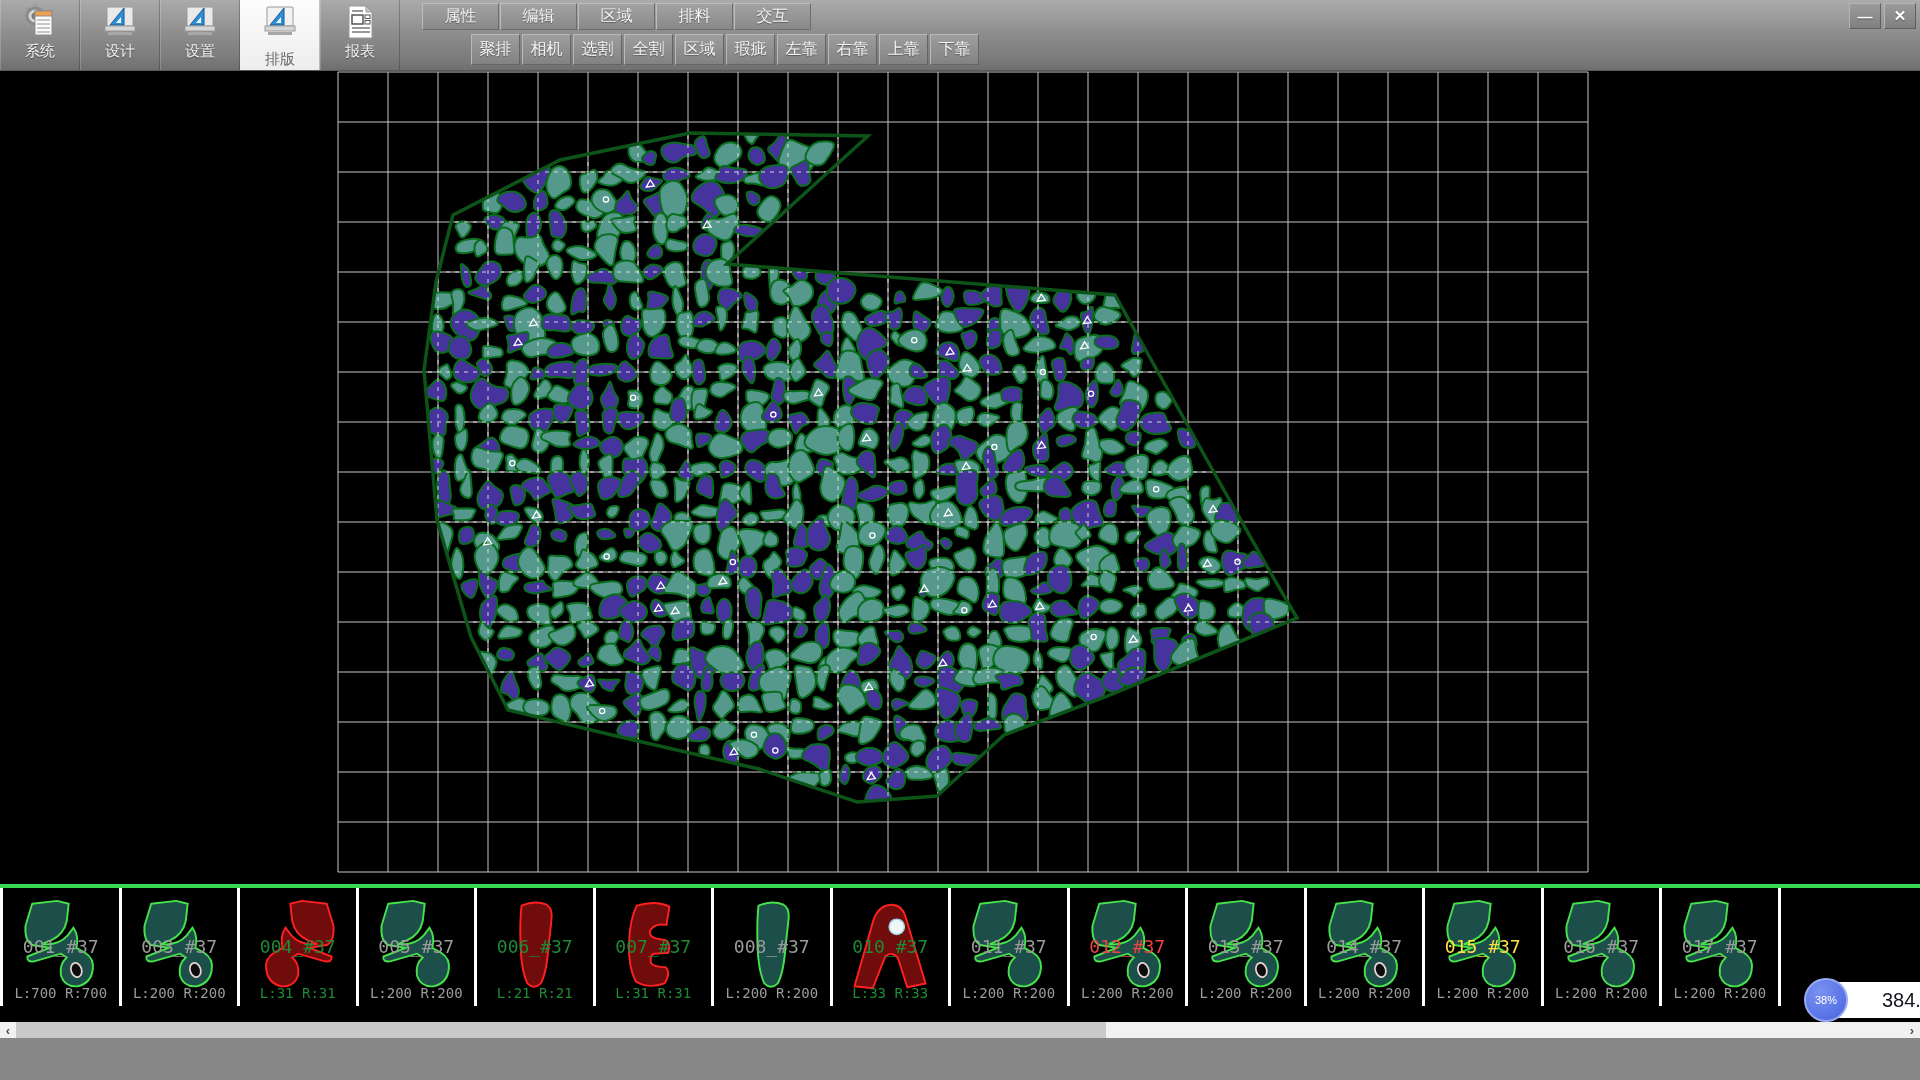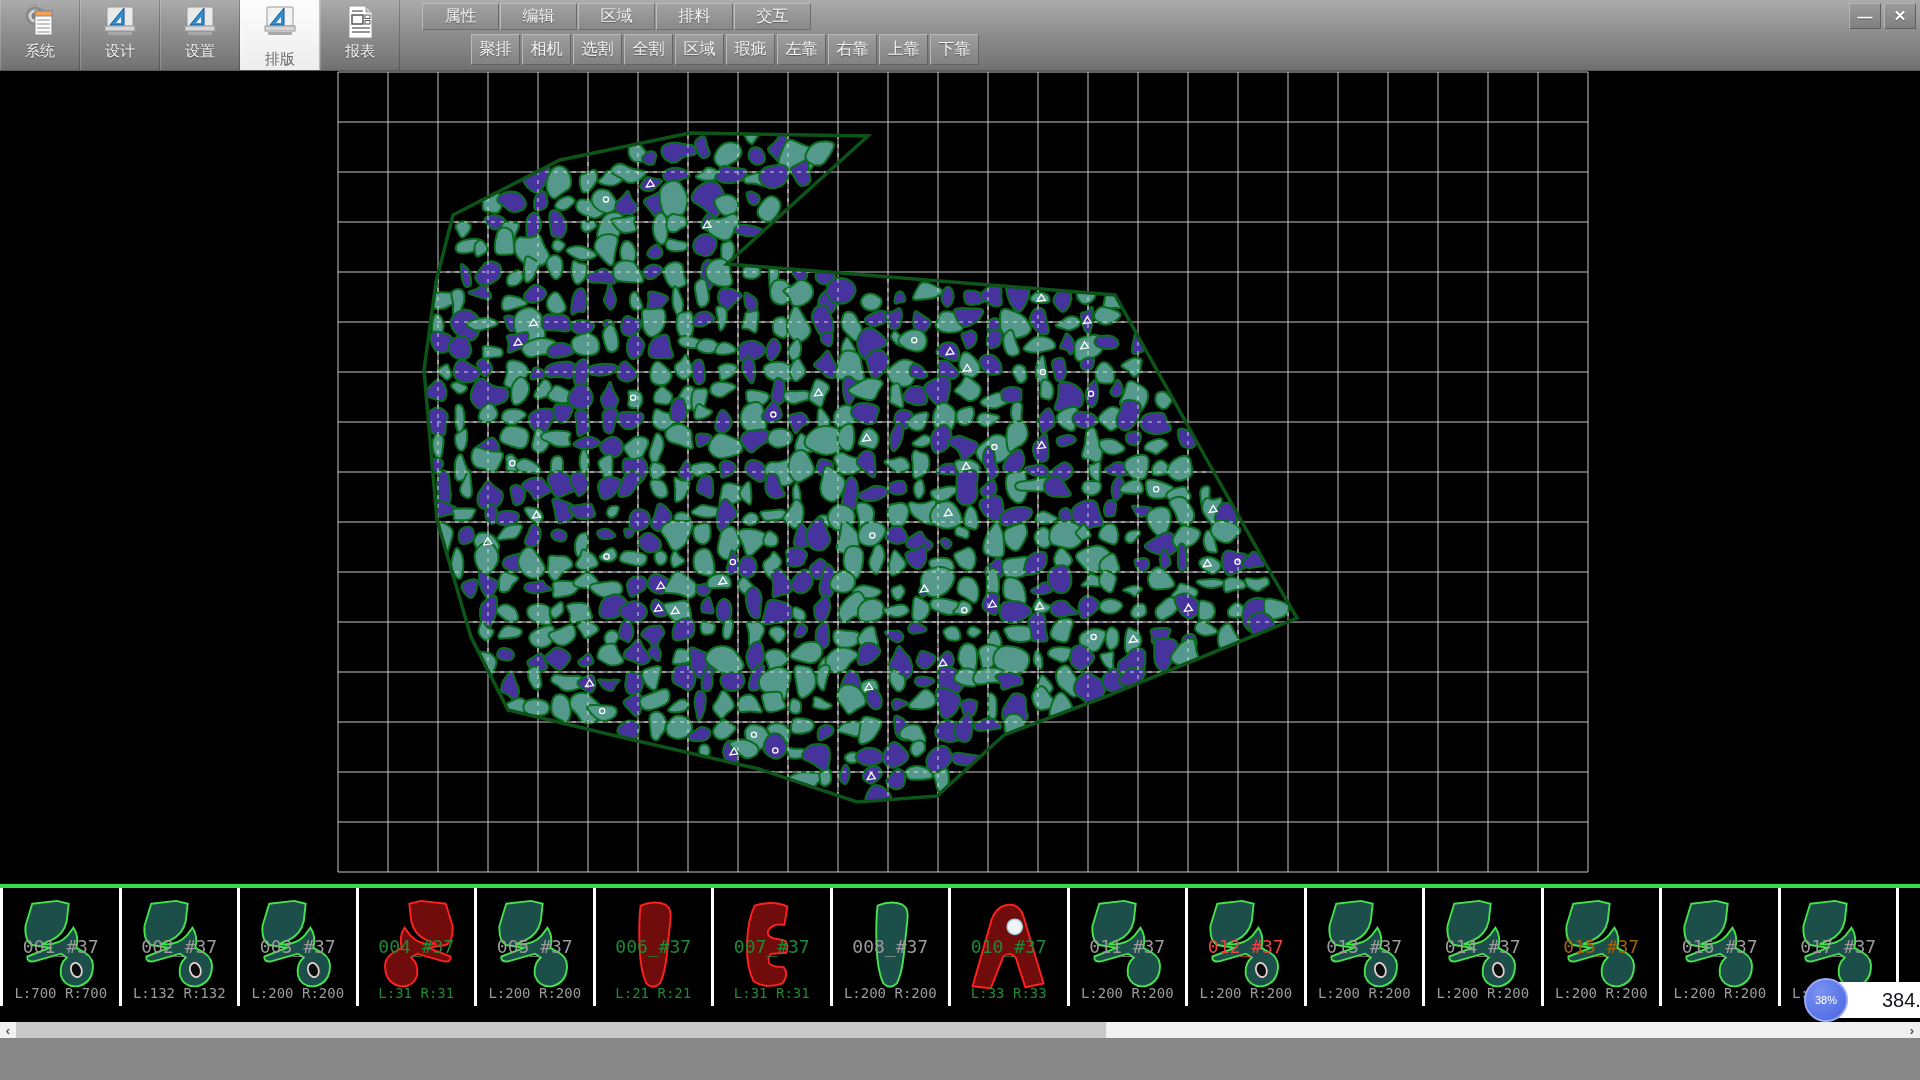--- a/index.html
+++ b/index.html
@@ -1000,30 +1000,20 @@
         <div class="thumb-name" style="color:#9b9b9b">001_#37</div>
         <div class="thumb-info" style="color:#9b9b9b">L:700 R:700</div>
       </div>
       <div class="thumb-cell">
         <svg viewBox="0 0 100 100" preserveAspectRatio="xMidYMid meet">
           <g>
             <path d="M20,6 L46,3 58,6 56,24 Q53,38 40,44 L30,48 Q47,50 57,39 L63,31 Q69,40 66,52 L75,57 Q85,63 83,75 Q81,89 67,92 Q54,93 50,81 Q48,69 56,62 L50,58 22,66 Q14,67 15,61 L38,52 20,49 Q12,45 13,29 Z" fill="#1d4f4a" stroke="#46e14b" stroke-width="2"></path>
           </g>
           <ellipse cx="66" cy="75" rx="5.5" ry="7.5" transform="rotate(-18 66 75)" fill="#0c0c0c" stroke="#e8d2d2" stroke-width="1.8"></ellipse>
         </svg>
-        <div class="thumb-name" style="color:#9b9b9b">002_#37</div>
-        <div class="thumb-info" style="color:#9b9b9b">L:132 R:132</div>
-      </div>
-      <div class="thumb-cell">
-        <svg viewBox="0 0 100 100" preserveAspectRatio="xMidYMid meet">
-          <g>
-            <path d="M20,6 L46,3 58,6 56,24 Q53,38 40,44 L30,48 Q47,50 57,39 L63,31 Q69,40 66,52 L75,57 Q85,63 83,75 Q81,89 67,92 Q54,93 50,81 Q48,69 56,62 L50,58 22,66 Q14,67 15,61 L38,52 20,49 Q12,45 13,29 Z" fill="#1d4f4a" stroke="#46e14b" stroke-width="2"></path>
-          </g>
-          <ellipse cx="66" cy="75" rx="5.5" ry="7.5" transform="rotate(-18 66 75)" fill="#0c0c0c" stroke="#e8d2d2" stroke-width="1.8"></ellipse>
-        </svg>
         <div class="thumb-name" style="color:#9b9b9b">003_#37</div>
         <div class="thumb-info" style="color:#9b9b9b">L:200 R:200</div>
       </div>
       <div class="thumb-cell">
         <svg viewBox="0 0 100 100" preserveAspectRatio="xMidYMid meet">
           <g transform="scale(-1,1) translate(-100,0)">
             <path d="M20,6 L46,3 58,6 56,24 Q53,38 40,44 L30,48 Q47,50 57,39 L63,31 Q69,40 66,52 L75,57 Q85,63 83,75 Q81,89 67,92 Q54,93 50,81 Q48,69 56,62 L50,58 22,66 Q14,67 15,61 L38,52 20,49 Q12,45 13,29 Z" fill="#700c0c" stroke="#ff2020" stroke-width="2"></path>
           </g>
         </svg>
         <div class="thumb-name" style="color:#1f8a35">004_#37</div>
@@ -1113,21 +1103,21 @@
         </svg>
         <div class="thumb-name" style="color:#9b9b9b">014_#37</div>
         <div class="thumb-info" style="color:#9b9b9b">L:200 R:200</div>
       </div>
       <div class="thumb-cell">
         <svg viewBox="0 0 100 100" preserveAspectRatio="xMidYMid meet">
           <g>
             <path d="M20,6 L46,3 58,6 56,24 Q53,38 40,44 L30,48 Q47,50 57,39 L63,31 Q69,40 66,52 L75,57 Q85,63 83,75 Q81,89 67,92 Q54,93 50,81 Q48,69 56,62 L50,58 22,66 Q14,67 15,61 L38,52 20,49 Q12,45 13,29 Z" fill="#1d4f4a" stroke="#46e14b" stroke-width="2"></path>
           </g>
         </svg>
-        <div class="thumb-name" style="color:#a16207">015_#37</div>
+        <div class="thumb-name" style="color:#fde047">015_#37</div>
         <div class="thumb-info" style="color:#9b9b9b">L:200 R:200</div>
       </div>
       <div class="thumb-cell">
         <svg viewBox="0 0 100 100" preserveAspectRatio="xMidYMid meet">
           <g>
             <path d="M20,6 L46,3 58,6 56,24 Q53,38 40,44 L30,48 Q47,50 57,39 L63,31 Q69,40 66,52 L75,57 Q85,63 83,75 Q81,89 67,92 Q54,93 50,81 Q48,69 56,62 L50,58 22,66 Q14,67 15,61 L38,52 20,49 Q12,45 13,29 Z" fill="#1d4f4a" stroke="#46e14b" stroke-width="2"></path>
           </g>
         </svg>
         <div class="thumb-name" style="color:#9b9b9b">016_#37</div>
         <div class="thumb-info" style="color:#9b9b9b">L:200 R:200</div>

